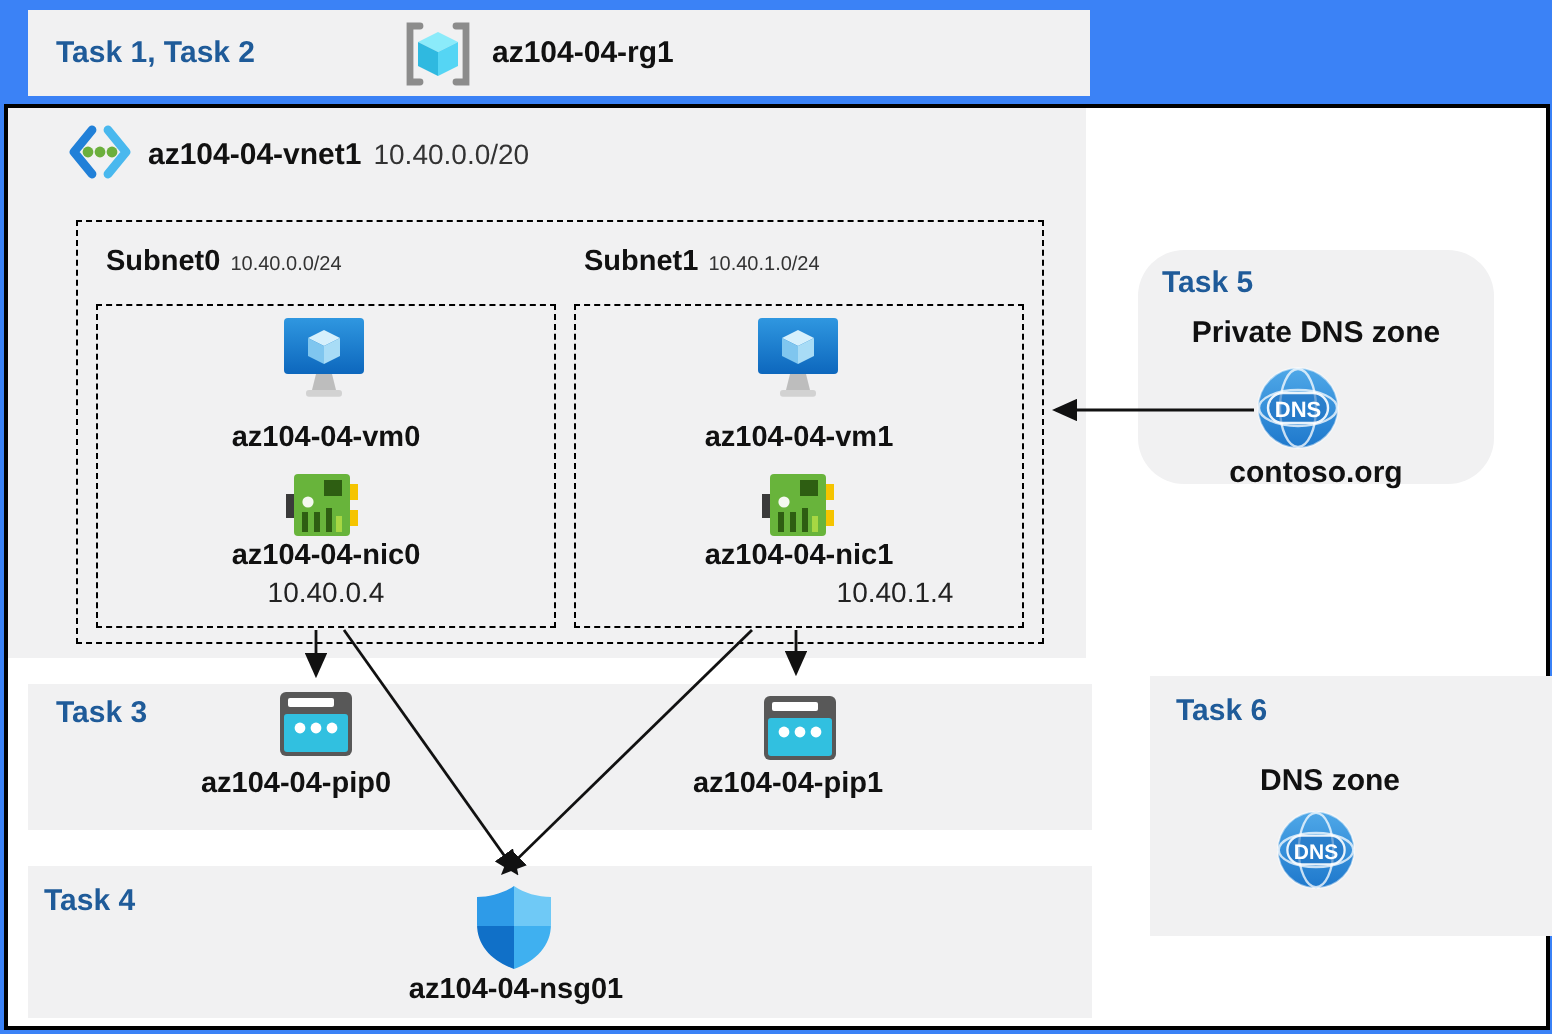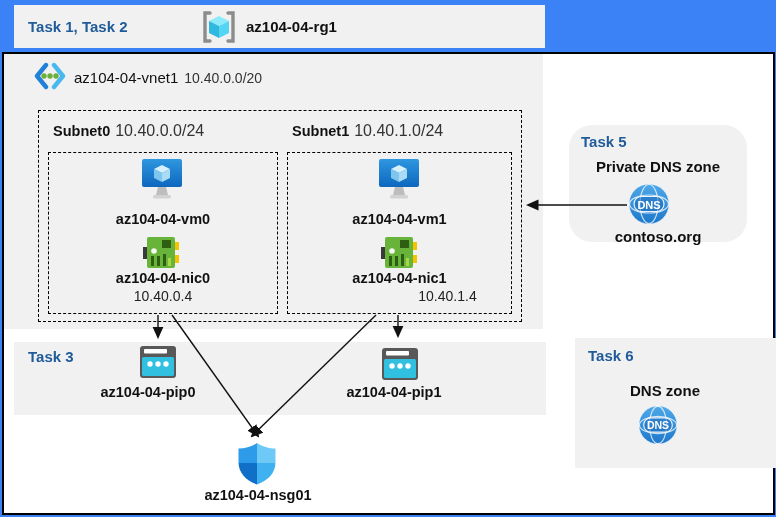--- a/index.html
+++ b/index.html
@@ -8,24 +8,24 @@
     font-family:"Liberation Sans","DejaVu Sans",sans-serif;color:#1a1a1a;
   }
   .abs{position:absolute;}
   .band{position:absolute;background:#F1F1F2;}
   .task-label{position:absolute;font-weight:bold;font-size:15px;color:#1F5B99;white-space:nowrap;}
   .res-label{position:absolute;font-weight:bold;font-size:14.5px;color:#111;white-space:nowrap;text-align:center;}
   .ip-label{position:absolute;font-weight:normal;font-size:14px;color:#222;white-space:nowrap;text-align:center;}
   .outer-rect{position:absolute;left:2px;top:52px;width:773px;height:463px;border:2px solid #000;box-sizing:border-box;background:#fff;}
   .vnet-fill{position:absolute;left:4px;top:54px;width:539px;height:275px;background:#F1F1F2;}
   .dashed{position:absolute;border:1px dashed #000;box-sizing:border-box;}
-  .inline-name{font-weight:normal;font-size:15px;color:#111;}
+  .inline-name{font-weight:bold;font-size:15px;color:#111;}
   .inline-cidr{font-weight:normal;font-size:14px;color:#333;margin-left:6px;}
   .sub-name{font-weight:bold;font-size:14.5px;color:#111;}
-  .sub-cidr{font-weight:normal;font-size:16px;color:#333;margin-left:5px;}
+  .sub-cidr{font-weight:normal;font-size:10px;color:#333;margin-left:5px;}
   svg{display:block;}
   #arrow-layer{position:absolute;left:0;top:0;pointer-events:none;}
 </style>
 </head>
 <body>
 
 <div id="canvas">
 
   <div class="band" style="left:14px;top:5px;width:531px;height:43px;">
     <div class="task-label" style="left:14px;top:13px;">Task 1, Task 2</div>
@@ -154,20 +154,23 @@
       <rect x="0" y="0" width="36" height="32" rx="3" fill="#585858"></rect>
       <rect x="4" y="3" width="23" height="4.5" rx="1" fill="#FFFFFF"></rect>
       <rect x="2" y="11" width="32" height="19" rx="1.5" fill="#31C0E0"></rect>
       <circle cx="10" cy="18" r="2.7" fill="#fff"></circle>
       <circle cx="18" cy="18" r="2.7" fill="#fff"></circle>
       <circle cx="26" cy="18" r="2.7" fill="#fff"></circle>
     </svg>
   </span>
   <div class="res-label" style="left:334px;top:384px;width:120px;">az104-04-pip1</div>
 
+  <div class="band" style="left:14px;top:433px;width:532px;height:76px;">
+    <div class="task-label" style="left:8px;top:9px;">Task 4</div>
+  </div>
   <span class="abs" style="left:238px;top:443px;">
     <svg width="38" height="42" viewBox="0 0 38 42">
       <defs>
         <clipPath id="shieldclip">
           <path d="M19,0 C14,3.5 7,5.5 0.5,5.5 L0.5,19 C0.5,30 8,37.5 19,41.5 C30,37.5 37.5,30 37.5,19 L37.5,5.5 C31,5.5 24,3.5 19,0 Z"></path>
         </clipPath>
       </defs>
       <g clip-path="url(#shieldclip)">
         <rect x="0" y="0" width="19" height="20" fill="#2E9BE8"></rect>
         <rect x="19" y="0" width="19" height="20" fill="#6FC9F6"></rect>

